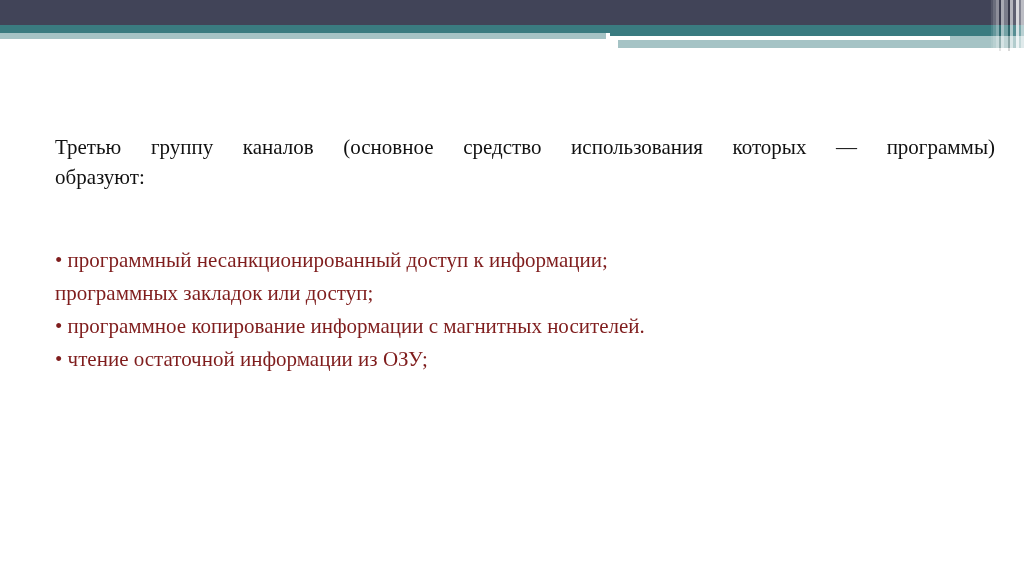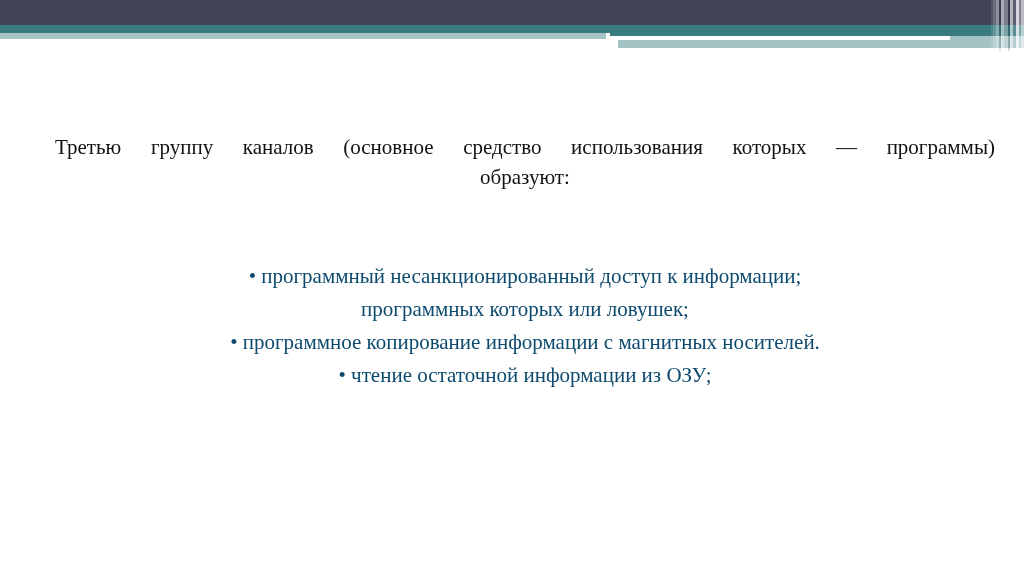--- a/index.html
+++ b/index.html
@@ -38,24 +38,24 @@
   .s12 { left: 30px; width: 3px; background: rgba(255,255,255,0.65); }
 
   
   .intro {
     position: absolute;
     left: 55px; top: 132px; width: 940px;
     font-size: 21px; line-height: 30px; color: #111111;
   }
   .bullets {
     position: absolute;
-    left: 55px; top: 260px; width: 940px;
-    font-size: 21px; line-height: 33px; color: #0c4a6e;
+    left: 55px; top: 244px; width: 940px;
+    font-size: 21px; line-height: 33px; color: #7f1d1d;
   }
-  .line { white-space: nowrap; text-align: center; }
+  .line { white-space: nowrap; }
   .spread {
     white-space: normal;
     text-align: justify;
     text-align-last: justify;
   }
 </style>
 </head>
 <body>
 
 <div class="slide">
@@ -82,18 +82,18 @@
     <div class="s s12"></div>
   </div>
 
   <div class="intro">
     <div class="line spread">Третью группу каналов (основное средство использования которых — программы)</div>
     <div class="line">образуют:</div>
   </div>
 
   <div class="bullets">
     <div class="line">• программный несанкционированный доступ к информации;</div>
-    <div class="line">программных которых или ловушек;</div>
+    <div class="line">программных закладок или доступ;</div>
     <div class="line">• программное копирование информации с магнитных носителей.</div>
     <div class="line">• чтение остаточной информации из ОЗУ;</div>
   </div>
 
 </div>
 
 </body></html>

